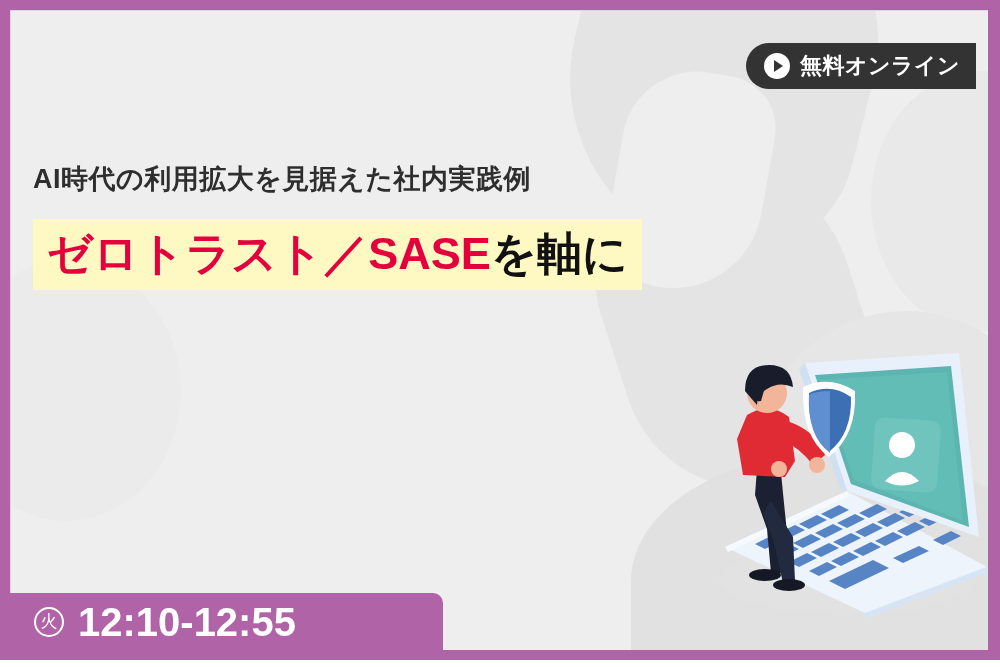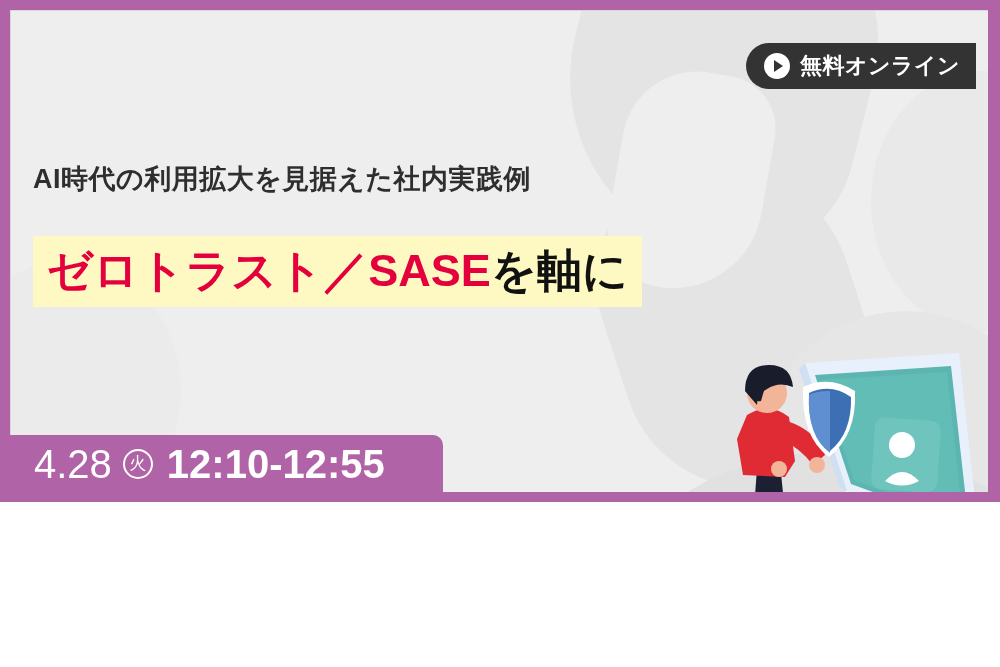--- a/index.html
+++ b/index.html
@@ -5,21 +5,21 @@
   * { box-sizing: border-box; margin: 0; padding: 0; }
   html, body {
     width: 1000px;
     height: 667px;
     overflow: hidden;
     font-family: "Liberation Sans", "DejaVu Sans", sans-serif;
   }
   .poster {
     position: relative;
     width: 1000px;
-    height: 502px;
+    height: 660px;
     background: #b063a6;
     overflow: hidden;
   }
   
   .inner-panel {
     position: absolute;
     left: 10px;
     top: 10px;
     width: 978px;
     height: 647px;
@@ -122,21 +122,21 @@
     position: absolute;
     left: 22px;
     top: 150px;
     z-index: 20;
   }
   .subtitle {
     font-size: 27px;
     font-weight: 700;
     color: #2e2e2e;
     letter-spacing: 0.5px;
-    margin-bottom: 39px;
+    margin-bottom: 22px;
     white-space: nowrap;
   }
   .title-line {
     display: inline-block;
     background: #fef9c3;
     font-size: 45px;
     font-weight: 900;
     line-height: 1.0;
     padding: 12px 14px 14px 14px;
     white-space: nowrap;
@@ -303,19 +303,18 @@
       <div class="title-line"><span class="t-red">ゼロトラスト／SASE</span><span class="t-black">を軸に</span></div>
       <br>
     </div>
 
   </div>
 
   <div class="bottom-strip"></div>
 
   <div class="datebar">
     <div class="datebar-inner">
-      <span class="date-main">4.28</span>
       <span class="weekday">火</span>
       <span class="time-range">12:10-12:55</span>
     </div>
   </div>
 
 </div>
 
 </body></html>

